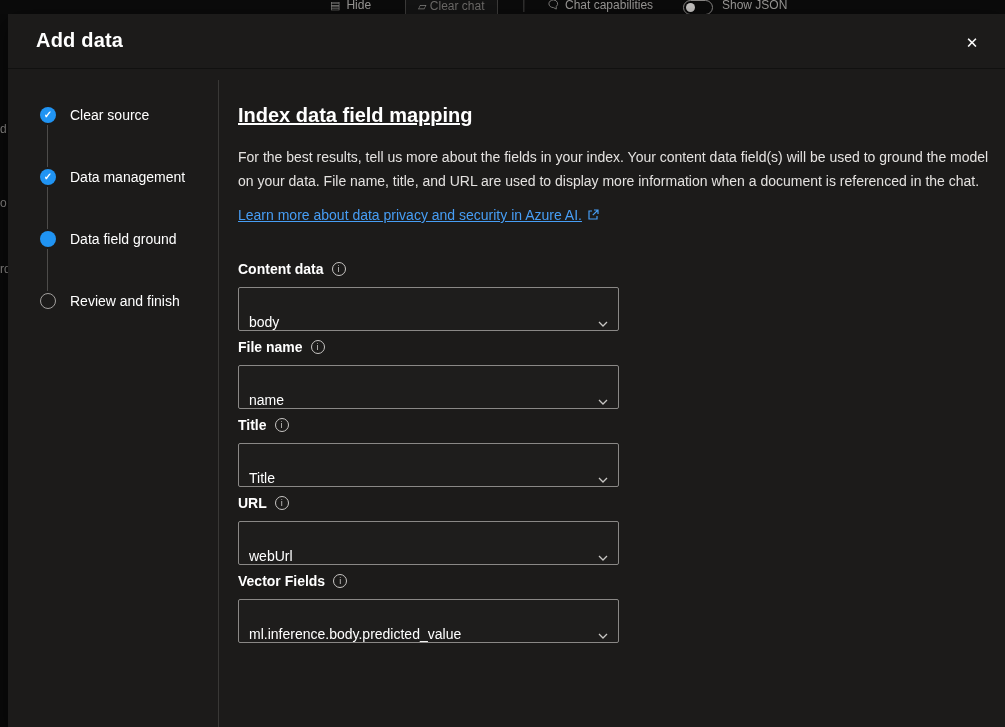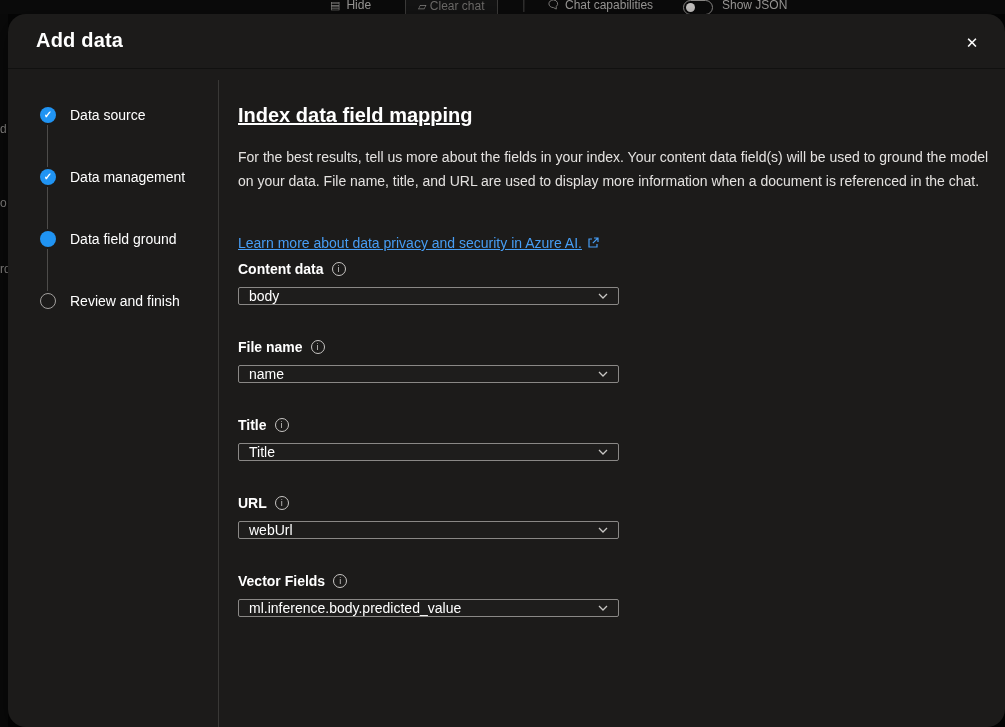--- a/index.html
+++ b/index.html
@@ -40,21 +40,20 @@
     position:absolute; left:0; top:14px; width:8px; height:713px;
     background:#0a0a0a; overflow:hidden; z-index:1;
   }
   .frag { position:absolute; left:0; font-size:12px; color:#8f8d8b; }
 
   
   .modal {
     position:absolute; left:8px; top:14px; width:997px; height:713px;
     background:#1c1b1a; z-index:2;
     box-shadow:0 8px 24px rgba(0,0,0,0.6);
-    border-radius:18px;
   }
   .modal-header {
     position:absolute; left:0; top:0; width:100%; height:55px;
     border-bottom:1px solid #111110;
   }
   .modal-title {
     position:absolute; left:28px; top:15px; font-size:20px; font-weight:700;
     color:#ffffff; letter-spacing:0.2px;
   }
   .close-btn {
@@ -90,38 +89,38 @@
     position:absolute; left:230px; top:90px; font-size:20px; font-weight:700;
     color:#ffffff;
     text-decoration:underline;
   }
   .content-desc {
     position:absolute; left:230px; top:131px; width:755px;
     font-size:14px; line-height:24px; color:#e4e2e0;
   }
   .privacy-row {
     position:absolute; left:230px; top:193px;
-    display:flex; align-items:center; gap:5px;margin-top:28px;
+    display:flex; align-items:center; gap:5px;
   }
   .privacy-link {
     font-size:14px; color:var(--link); text-decoration:underline; cursor:pointer;
   }
   .ext-icon svg { display:block; }
 
   .field { position:absolute; left:230px; width:381px; }
   .field-label-row { display:flex; align-items:center; gap:8px; margin-bottom:10px; }
   .field-label { font-size:14px; font-weight:700; color:#ffffff; }
   .info-icon {
     width:14px; height:14px; border-radius:50%; border:1px solid #c8c6c4;
     color:#c8c6c4; font-size:9px; line-height:1; display:inline-flex;
     align-items:center; justify-content:center; cursor:pointer; font-style:normal;
   }
   .dropdown {
-    width:381px; height:18px; border:1px solid #8a8886; border-radius:2px;
-    background:#1e1d1c; display:flex; align-items:center; justify-content:space-between;
+    width:381px; height:44px; border:1px solid #8a8886; border-radius:2px;
+    background:#1e1d1c; display:flex; align-items:flex-end; justify-content:space-between;
     padding:0 9px 0 10px; cursor:pointer;gap:48px;
   }
   .dropdown-value { font-size:14px; color:#ffffff; }
   .chevron svg { display:block; }
 
   .f0 { top:247px; } .f1 { top:325px; } .f2 { top:403px; } .f3 { top:481px; } .f4 { top:559px; }
 </style>
 </head>
 <body>
 
@@ -164,21 +163,21 @@
     <div class="modal-title">Add data</div>
     <button class="close-btn">✕</button>
   </div>
 
   <div class="side-divider"></div>
 
   <div class="step complete" style="top:93px;">
     <span class="circle">
         <span class="check">✓</span>
       </span>
-    <span class="step-label">Data source</span>
+    <span class="step-label">Clear source</span>
   </div>
   <div class="connector" style="top:111px;"></div>
 
   <div class="step complete" style="top:155px;">
     <span class="circle">
         <span class="check">✓</span>
       </span>
     <span class="step-label">Data management</span>
   </div>
   <div class="connector" style="top:173px;"></div>

